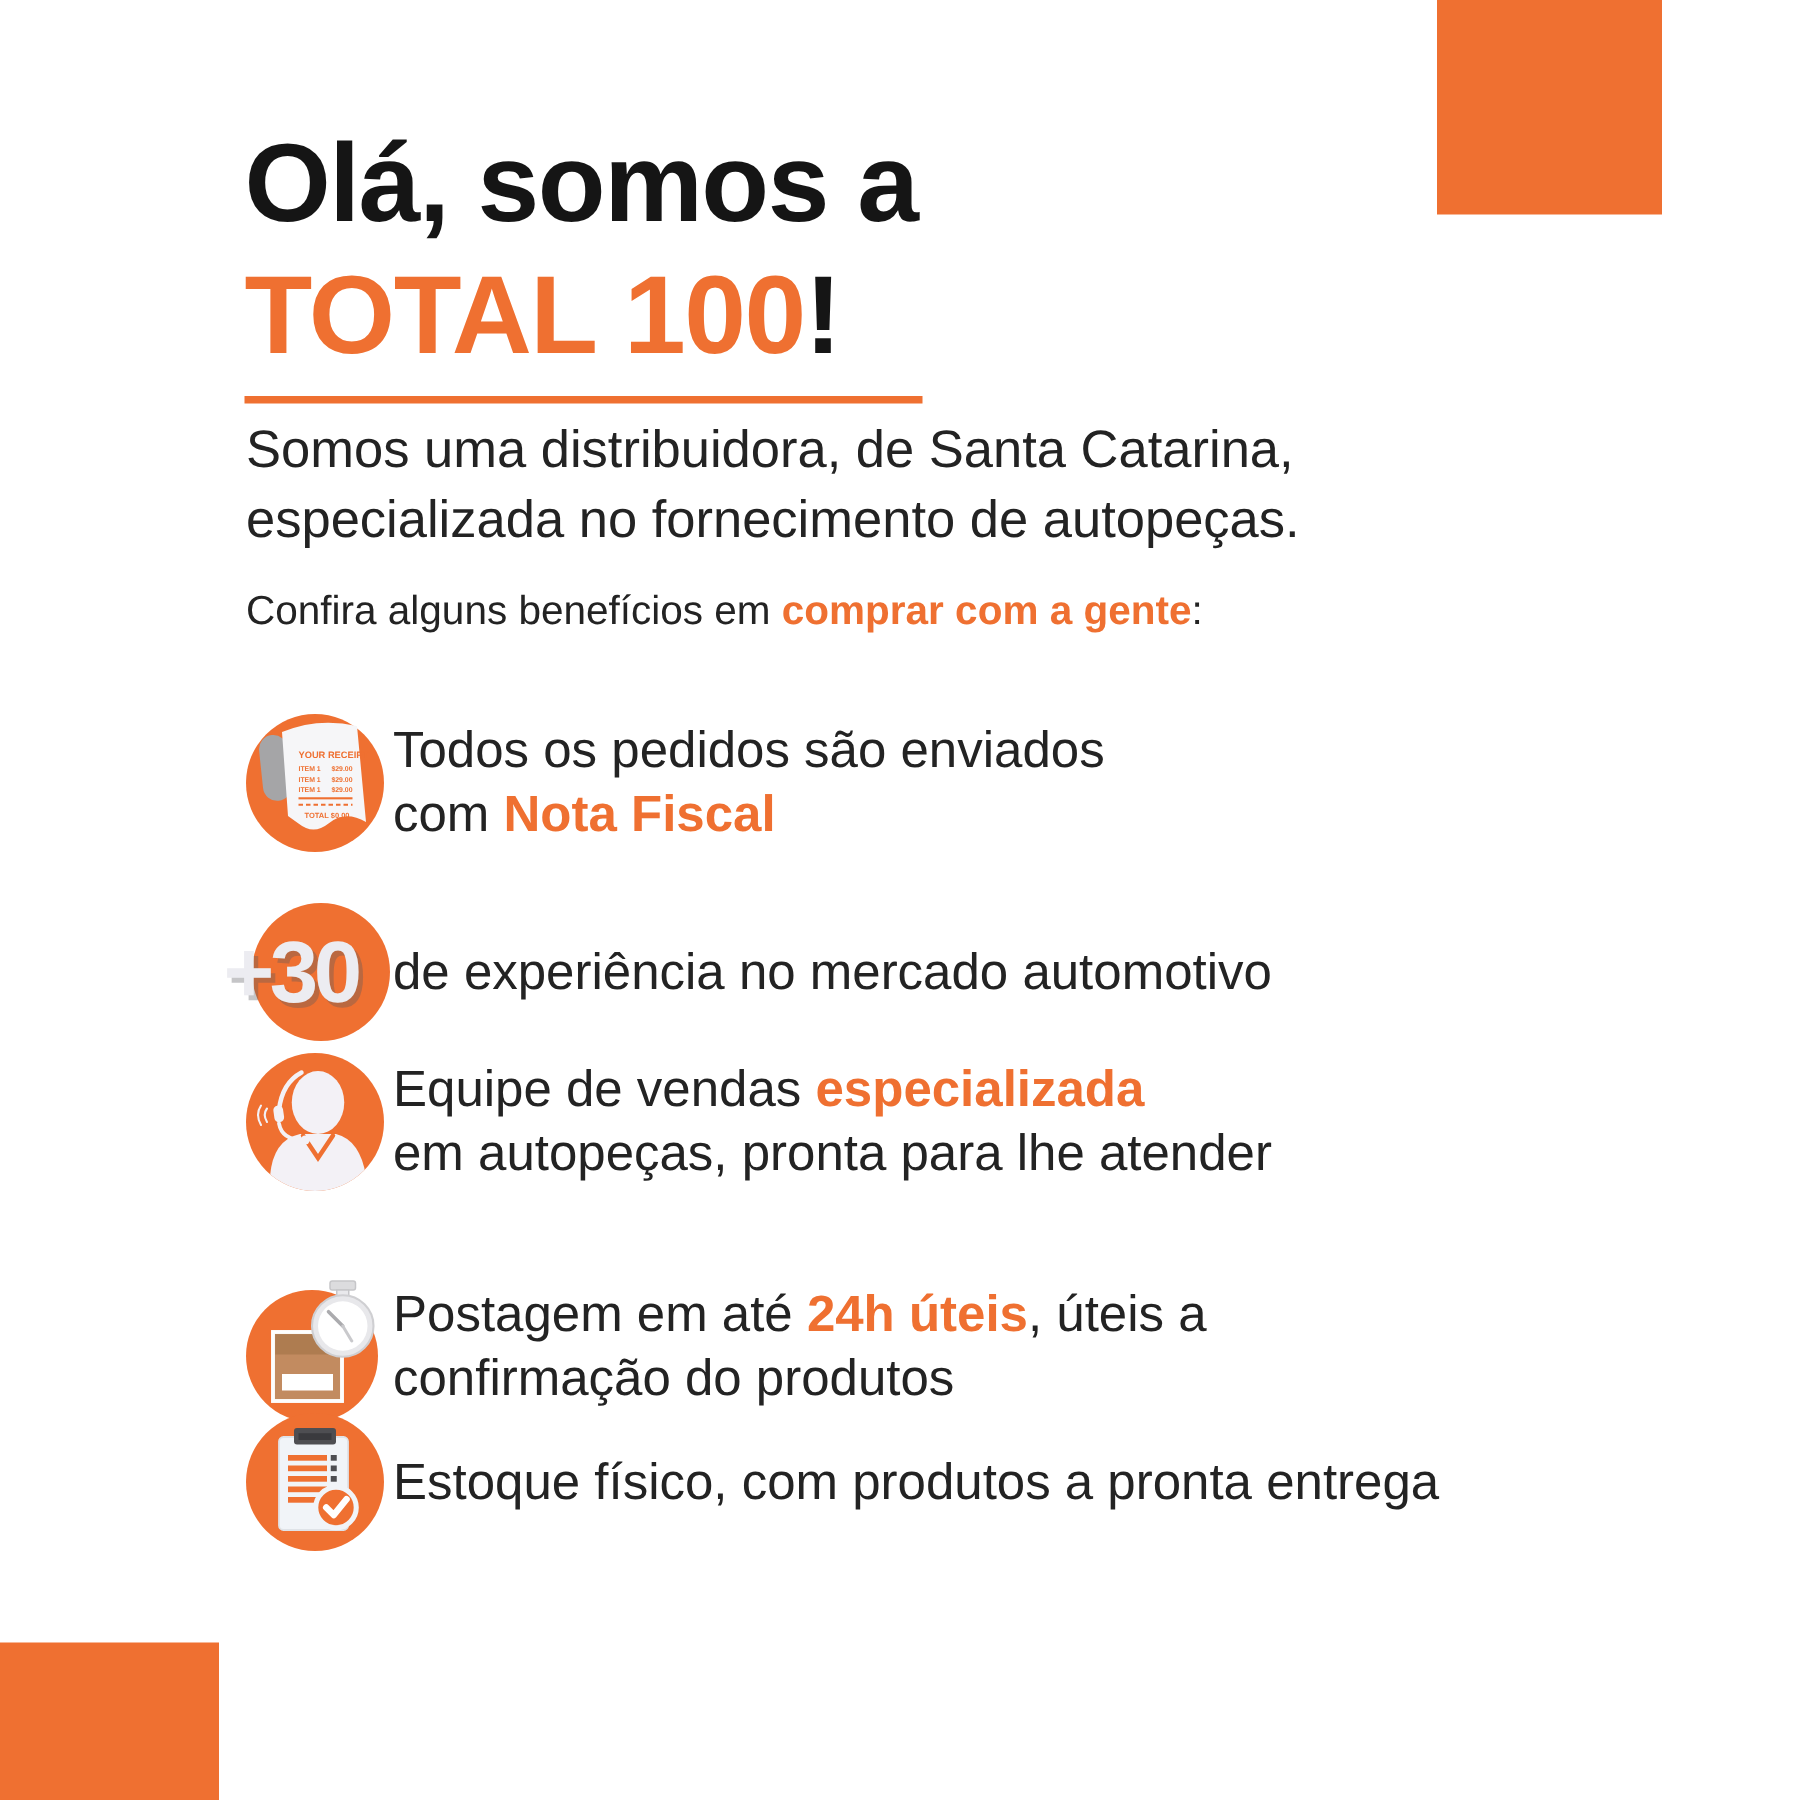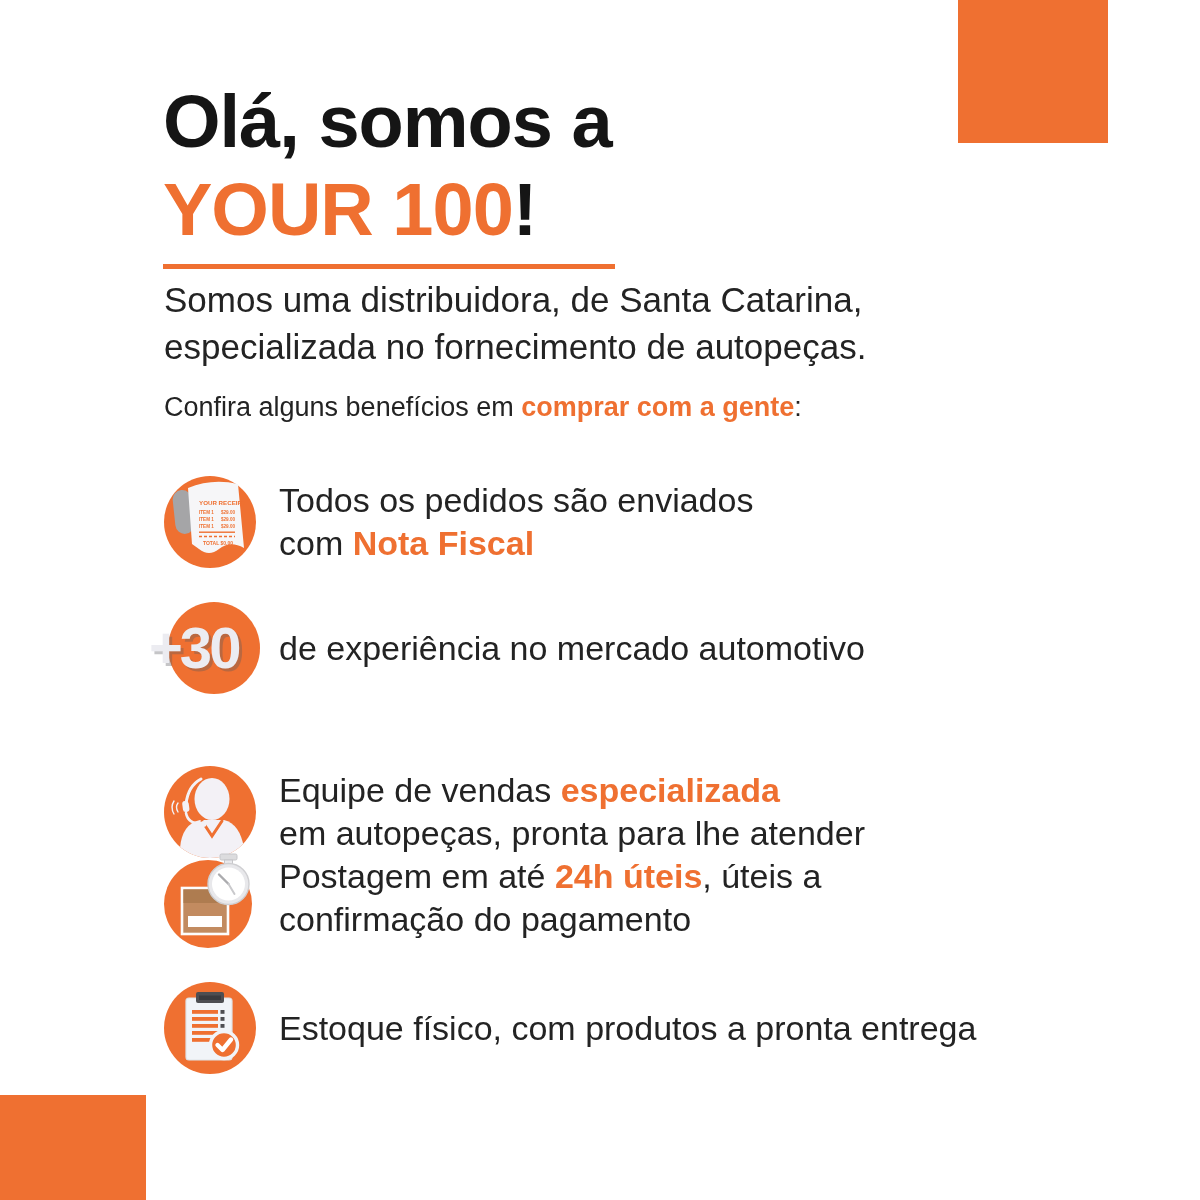--- a/index.html
+++ b/index.html
@@ -20,40 +20,40 @@
   .title-underline{width:452px;height:5px;background:#EF7031;margin-top:10px;}
 
   
   .intro{position:absolute;left:164px;top:276px;font-size:35px;line-height:47px;color:#232323;}
 
   
   .lead{position:absolute;left:164px;top:392px;font-size:27px;color:#232323;}
   .lead .hl{color:#EF7031;font-weight:600;}
 
   
-  .benefit-row{position:absolute;left:158px;display:flex;align-items:center;gap:17px;}
-  .row-1{top:470px;} .row-2{top:596px;} .row-3{top:760px;} .row-4{top:846px;} .row-5{top:976px;}
+  .benefit-row{position:absolute;left:158px;display:flex;align-items:center;gap:0;}
+  .row-1{top:470px;} .row-2{top:596px;} .row-3{top:696px;} .row-4{top:846px;} .row-5{top:936px;}
   .benefit-icon{width:104px;height:104px;flex:0 0 104px;overflow:visible;}
   .benefit-text{font-size:34px;line-height:43px;color:#232323;}
   .benefit-text .hl{color:#EF7031;font-weight:700;}
 
   .rc-tiny{font-family:"Liberation Sans", sans-serif;font-weight:700;fill:#EF7031;}
   .badge-txt{font-family:"Liberation Sans", sans-serif;font-weight:700;letter-spacing:-3px;}
 </style>
 </head>
 <body>
 
 <div class="canvas">
 
   <div class="sq sq-tr"></div>
   <div class="sq sq-bl"></div>
 
   <div class="title">
     <div><span>Olá, somos a</span></div>
-    <div><span class="brand">YOUR 100</span><span class="bang">!</span>
+    <div><span class="brand">TOTAL 100</span><span class="bang">!</span>
       <div class="title-underline"></div>
     </div>
   </div>
 
   <div class="intro">
     <div>Somos uma distribuidora, de Santa Catarina,</div>
     <div>especializada no fornecimento de autopeças.</div>
   </div>
 
   <div class="lead">
@@ -127,21 +127,21 @@
       <rect x="30" y="70" width="34" height="11" fill="#FFFFFF"></rect>
       <rect x="62" y="8" width="17" height="6" rx="1.5" fill="#DCDCDE" stroke="#C6C6C9" stroke-width="1"></rect>
       <rect x="66.5" y="14" width="8" height="5" fill="#E9E9EC" stroke="#C6C6C9" stroke-width="1"></rect>
       <circle cx="70.5" cy="38" r="20.5" fill="#E8E8EB" stroke="#CFCFD2" stroke-width="1.4"></circle>
       <circle cx="70.5" cy="38" r="16.5" fill="#FFFFFF"></circle>
       <line x1="70.5" y1="38" x2="61" y2="28.5" stroke="#ABABAE" stroke-width="2.4" stroke-linecap="round"></line>
       <line x1="70.5" y1="38" x2="76.5" y2="48" stroke="#C9C9CC" stroke-width="2" stroke-linecap="round"></line>
     </svg>
     <div class="benefit-text">
       <div><span>Postagem em até </span><span class="hl">24h úteis</span><span>, úteis a</span></div>
-      <div><span>confirmação do pagamento</span><span class="hl"></span><span></span></div>
+      <div><span>confirmação do produtos</span><span class="hl"></span><span></span></div>
     </div>
   </div>
 
   <div class="benefit-row row-5">
     <svg class="benefit-icon" viewBox="0 0 104 104">
       <circle cx="52" cy="52" r="46" fill="#EF7031"></circle>
       <rect x="28" y="22" width="46" height="62" rx="3" fill="#F1F4F8" stroke="#DFE3E8" stroke-width="1.2"></rect>
       <rect x="46" y="12" width="12" height="7" rx="1" fill="#EF7031"></rect>
       <rect x="38" y="16" width="28" height="11" rx="2" fill="#4E4E52"></rect>
       <rect x="41" y="19.5" width="22" height="4.5" fill="#3A3A3E"></rect>

